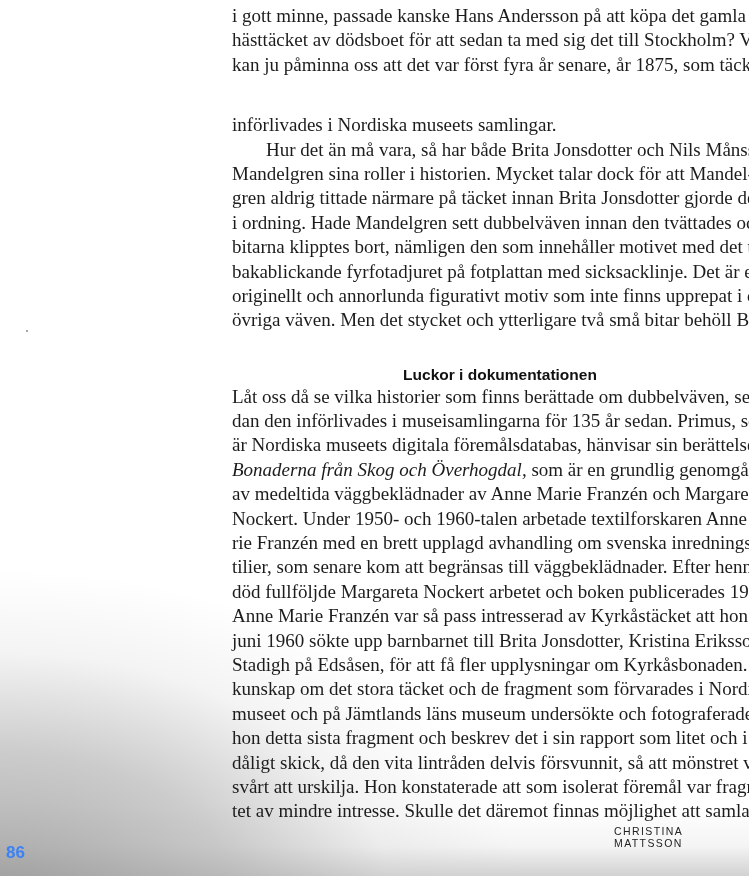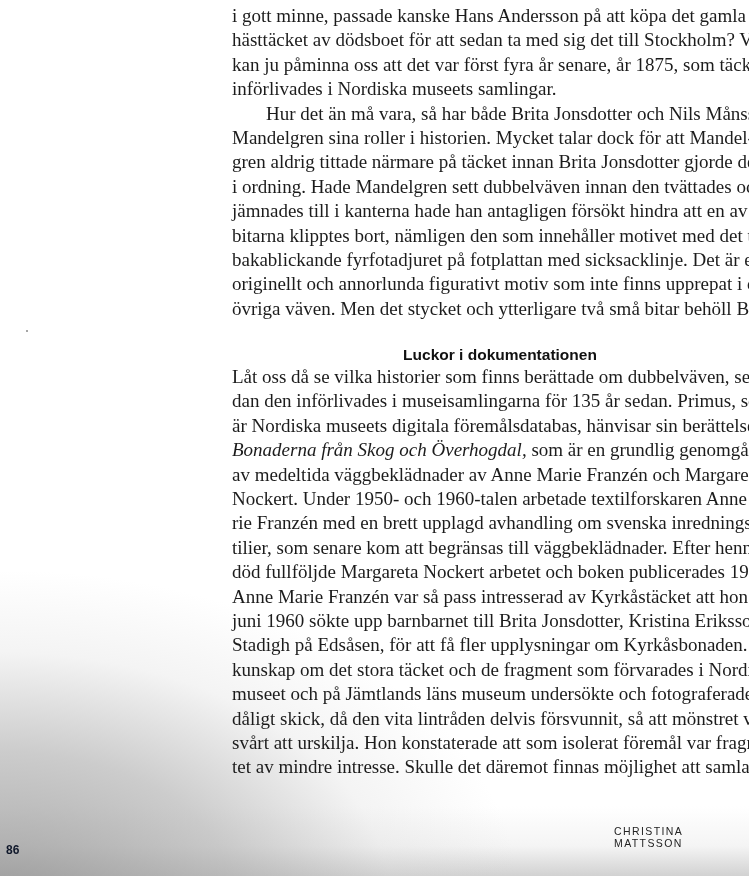--- a/index.html
+++ b/index.html
@@ -17,34 +17,34 @@
   .text-block {
     position: absolute; left: 232px; top: 4px; width: 506px;
     font-family: "Liberation Serif", "DejaVu Serif", serif;
     font-size: 19px; line-height: 24.4px; color: #1c1c1c;
   }
   .line {
     display: block; white-space: nowrap;
     text-align: justify; text-align-last: justify;
     height: 24.4px;
   }
-  .line.last { text-align-last: left; }
+  .line.last { text-align-last: left; margin-top: 36px; }
   .line.indent { padding-left: 34px; }
   .heading {
     display: block; text-align: center;
     font-family: "Liberation Sans", "DejaVu Sans", sans-serif;
     font-weight: bold; font-size: 15.5px; line-height: 24px;
-    margin-top: 22px; margin-bottom: -2px; padding-left: 30px;
+    margin-top: 30px; margin-bottom: -2px; padding-left: 30px;
     color: #111;
   }
   em { }
   .page-number {
     position: absolute; left: 6px; top: 843px;
     font-family: "Liberation Sans", "DejaVu Sans", sans-serif;
-    font-weight: bold; font-size: 12px; color: #0f172a; text-align: right;
+    font-weight: bold; font-size: 17px; color: #3b82f6; text-align: right;
   }
   .running-footer {
     position: absolute; left: 614px; top: 825px;
     font-family: "Liberation Sans", "DejaVu Sans", sans-serif;
     font-size: 10.5px; letter-spacing: 1.4px; color: #222;
   }
   .speck { position:absolute; left: 26px; top: 330px; width: 2px; height: 2px; background:#888; border-radius:1px; }
 </style>
 </head>
 <body>
@@ -57,21 +57,20 @@
     <span class="line">i gott minne, passade kanske Hans Andersson på att köpa det gamla</span>
     <span class="line">hästtäcket av dödsboet för att sedan ta med sig det till Stockholm? Vi</span>
     <span class="line">kan ju påminna oss att det var först fyra år senare, år 1875, som täcket</span>
     <span class="line last">införlivades i Nordiska museets samlingar.</span>
   </div>
   <div>
     <span class="line indent">Hur det än må vara, så har både Brita Jonsdotter och Nils Månsson</span>
     <span class="line">Mandelgren sina roller i historien. Mycket talar dock för att Mandel-</span>
     <span class="line">gren aldrig tittade närmare på täcket innan Brita Jonsdotter gjorde det</span>
     <span class="line">i ordning. Hade Mandelgren sett dubbelväven innan den tvättades och</span>
-    <span class="line">jämnades till i kanterna hade han antagligen försökt hindra att en av</span>
     <span class="line">bitarna klipptes bort, nämligen den som innehåller motivet med det till-</span>
     <span class="line">bakablickande fyrfotadjuret på fotplattan med sicksacklinje. Det är ett</span>
     <span class="line">originellt och annorlunda figurativt motiv som inte finns upprepat i den</span>
     <span class="line">övriga väven. Men det stycket och ytterligare två små bitar behöll Brita</span>
   </div>
 
   <div class="heading">Luckor i dokumentationen</div>
 
   <div>
     <span class="line">Låt oss då se vilka historier som finns berättade om dubbelväven, se-</span>
@@ -81,20 +80,21 @@
     <span class="line">av medeltida väggbeklädnader av Anne Marie Franzén och Margareta</span>
     <span class="line">Nockert. Under 1950- och 1960-talen arbetade textilforskaren Anne Ma-</span>
     <span class="line">rie Franzén med en brett upplagd avhandling om svenska inredningstex-</span>
     <span class="line">tilier, som senare kom att begränsas till väggbeklädnader. Efter hennes</span>
     <span class="line">död fullföljde Margareta Nockert arbetet och boken publicerades 1992.</span>
     <span class="line">Anne Marie Franzén var så pass intresserad av Kyrkåstäcket att hon i</span>
     <span class="line">juni 1960 sökte upp barnbarnet till Brita Jonsdotter, Kristina Eriksson</span>
     <span class="line">Stadigh på Edsåsen, för att få fler upplysningar om Kyrkåsbonaden. Med</span>
     <span class="line">kunskap om det stora täcket och de fragment som förvarades i Nordiska</span>
     <span class="line">museet och på Jämtlands läns museum undersökte och fotograferade</span>
+    <span class="line">hon detta sista fragment och beskrev det i sin rapport som litet och i</span>
     <span class="line">dåligt skick, då den vita lintråden delvis försvunnit, så att mönstret var</span>
     <span class="line">svårt att urskilja. Hon konstaterade att som isolerat föremål var fragmen-</span>
     <span class="line">tet av mindre intresse. Skulle det däremot finnas möjlighet att samla alla</span>
   </div>
 </div>
 
 <div class="page-number">86</div>
 <div class="running-footer">CHRISTINA MATTSSON</div>
 
 </body></html>

